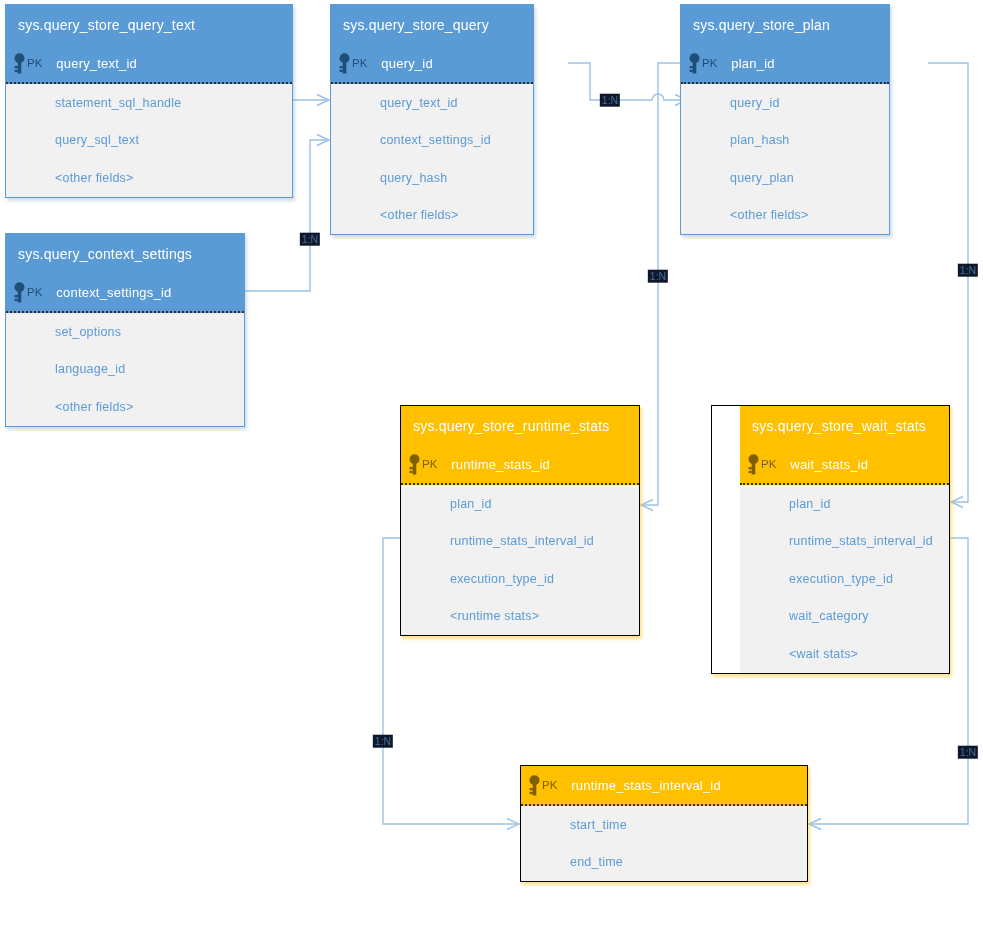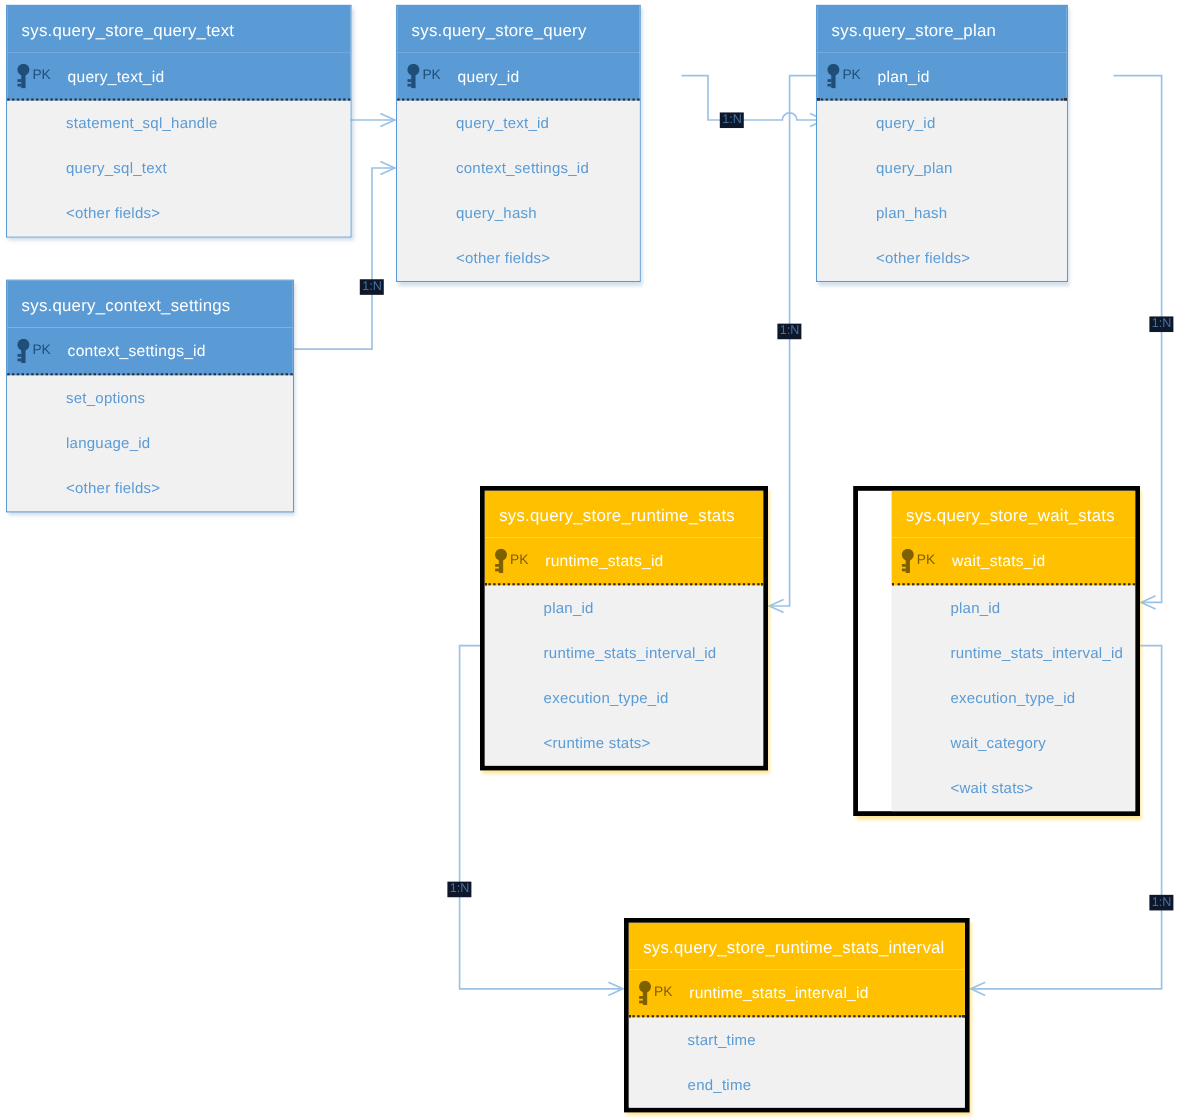--- a/index.html
+++ b/index.html
@@ -3,21 +3,21 @@
 <meta charset="utf-8">
 <style>
   html,body{margin:0;padding:0;background:#ffffff;}
   #canvas{
     position:relative;width:983px;height:933px;background:#ffffff;
     font-family:"Liberation Sans", sans-serif;overflow:hidden;
   }
   #wires{position:absolute;left:0;top:0;}
   .entity{position:absolute;box-sizing:border-box;}
   .entity.blue{border:1px solid #5B9BD5;box-shadow:2px 3px 3px rgba(130,160,195,.35);}
-  .entity.orange{border:4px solid #000000;box-shadow:2px 3px 3px rgba(255,192,0,.45);}
+  .entity.orange{border:1px solid #000000;box-shadow:2px 3px 3px rgba(255,192,0,.45);}
   .entity-title{
     height:39px;display:flex;align-items:center;padding:0 12px;
     color:#ffffff;font-size:14px;letter-spacing:.2px;white-space:nowrap;overflow:hidden;
   }
   .blue .entity-title,.blue .pk-row{background:#5B9BD5;}
   .orange .entity-title,.orange .pk-row{background:#FFC000;}
   .pk-row{height:38px;display:flex;align-items:center;border-bottom:2px dotted #2e2e2e;}
   .key{display:flex;margin-left:7px;flex:0 0 auto;}
   .blue .key{color:#1F4E79;}
   .orange .key{color:#7F6000;}
@@ -113,22 +113,22 @@
             <rect x="4.7" y="9" width="3.6" height="11.5" fill="currentColor"></rect>
             <rect x="1.6" y="13" width="3.2" height="2.3" fill="currentColor"></rect>
             <rect x="1.6" y="16.8" width="3.2" height="2.3" fill="currentColor"></rect>
           </svg>
         </span>
         <span class="pk-badge">PK</span>
         <span class="pk-name">plan_id</span>
       </div>
       <div class="entity-body">
         <div class="field-row">query_id</div>
+        <div class="field-row">plan_hash</div>
         <div class="field-row">query_plan</div>
-        <div class="field-row">plan_hash</div>
         <div class="field-row">&lt;other fields&gt;</div>
       </div>
     </div>
     <div class="entity blue" style="left: 5px; top: 233px; width: 240px;">
       <div class="entity-title">sys.query_context_settings</div>
       <div class="pk-row">
         <span class="key">
           <svg width="13" height="21" viewBox="0 0 13 21">
             <circle cx="6.5" cy="5.2" r="5" fill="currentColor"></circle>
             <rect x="4.7" y="9" width="3.6" height="11.5" fill="currentColor"></rect>
@@ -182,21 +182,20 @@
       </div>
       <div class="entity-body">
         <div class="field-row">plan_id</div>
         <div class="field-row">runtime_stats_interval_id</div>
         <div class="field-row">execution_type_id</div>
         <div class="field-row">wait_category</div>
         <div class="field-row">&lt;wait stats&gt;</div>
       </div>
     </div>
     <div class="entity orange" style="left: 520px; top: 765px; width: 288px;">
-      <div class="entity-title">sys.query_store_runtime_stats_interval</div>
       <div class="pk-row">
         <span class="key">
           <svg width="13" height="21" viewBox="0 0 13 21">
             <circle cx="6.5" cy="5.2" r="5" fill="currentColor"></circle>
             <rect x="4.7" y="9" width="3.6" height="11.5" fill="currentColor"></rect>
             <rect x="1.6" y="13" width="3.2" height="2.3" fill="currentColor"></rect>
             <rect x="1.6" y="16.8" width="3.2" height="2.3" fill="currentColor"></rect>
           </svg>
         </span>
         <span class="pk-badge">PK</span>

